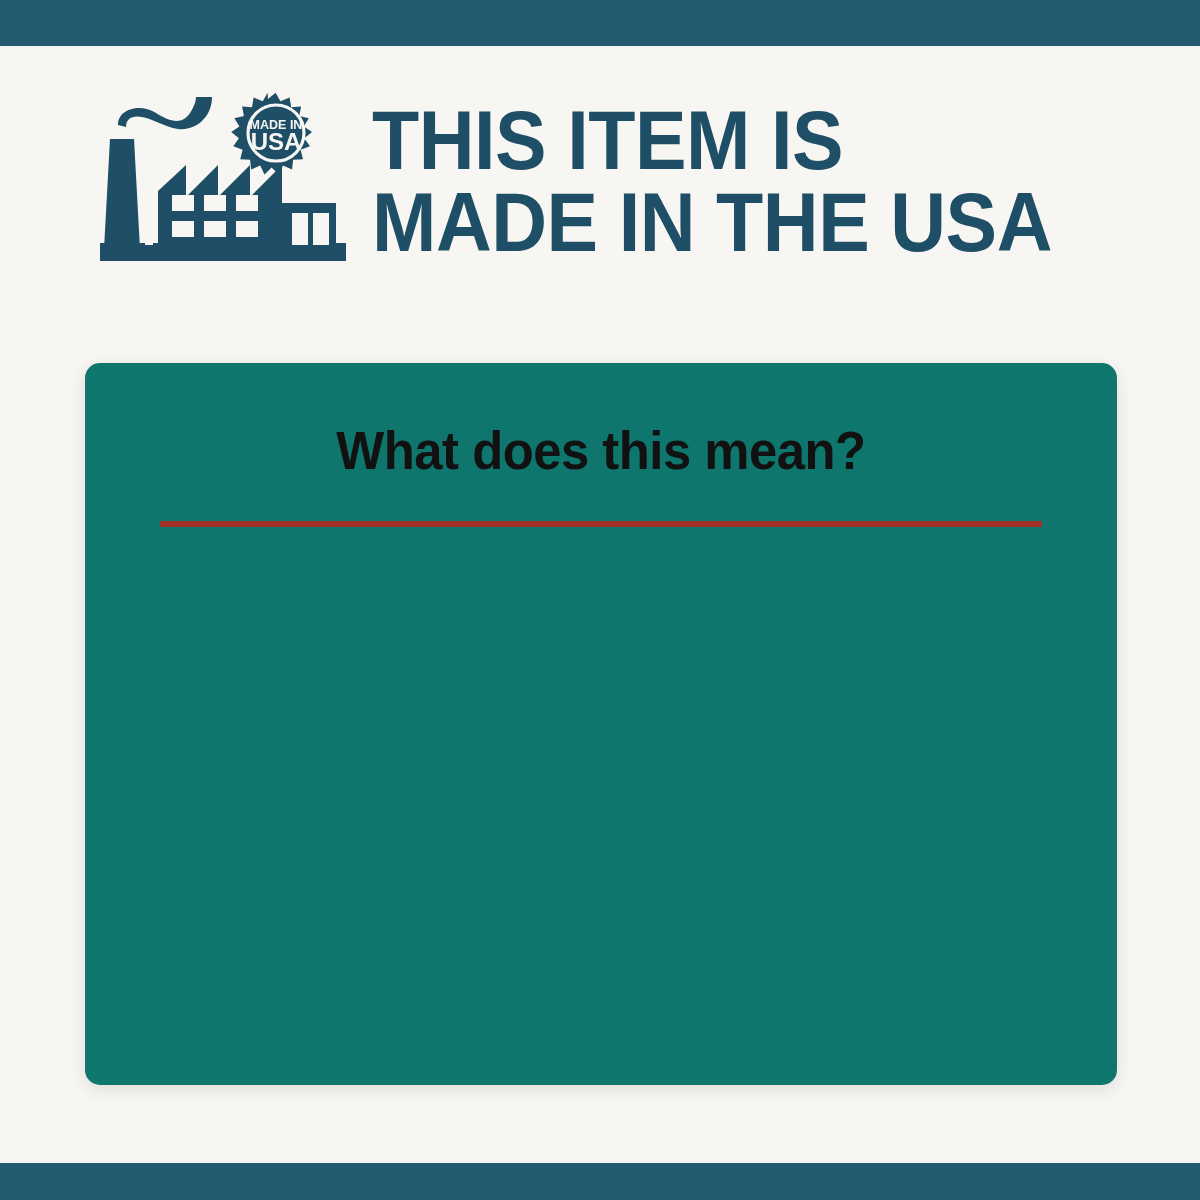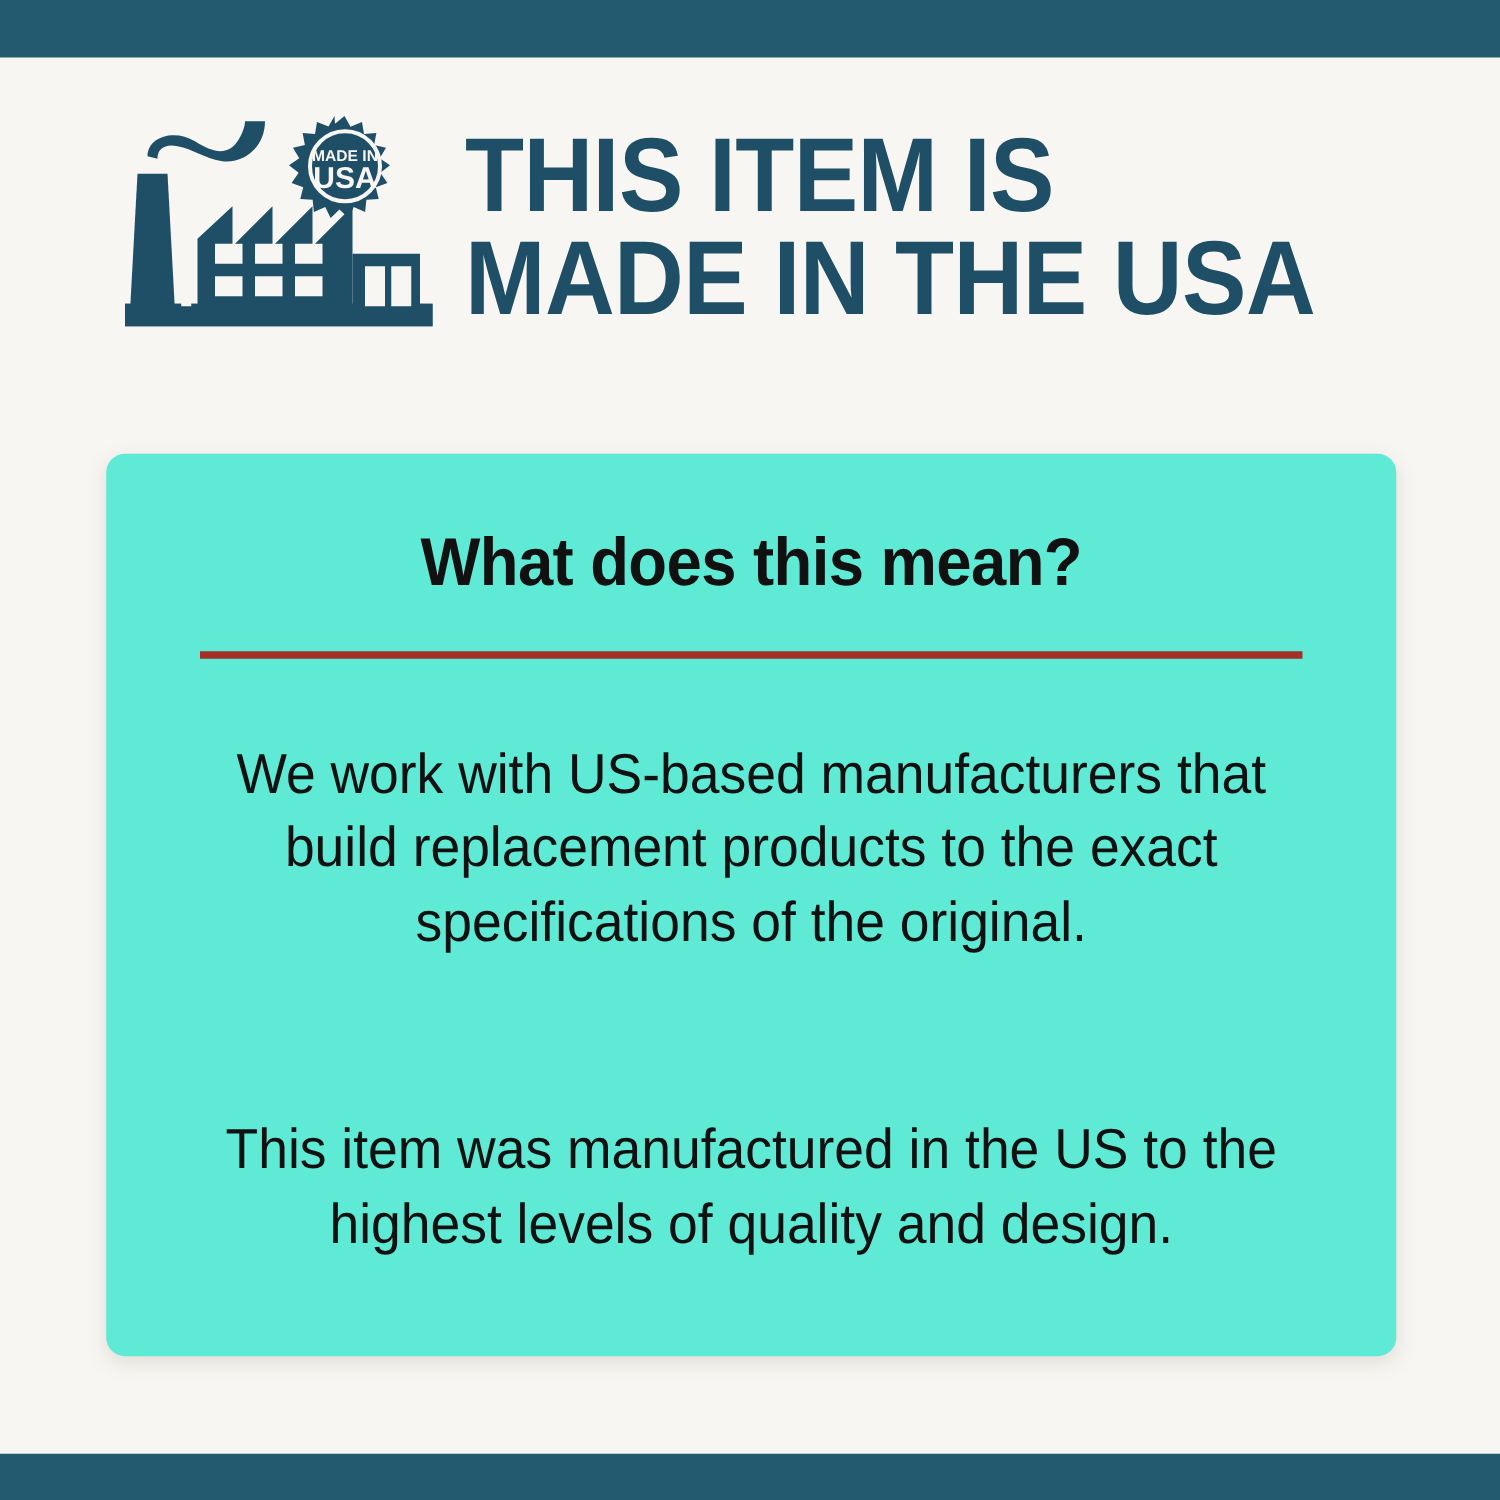--- a/index.html
+++ b/index.html
@@ -70,21 +70,21 @@
     display: block;
   }
 
   
   .card {
     position: absolute;
     left: 85px;
     top: 363px;
     width: 1032px;
     height: 722px;
-    background: #5eead4;
+    background: #0f766e;
     border-radius: 15px;
     box-shadow: 0 5px 16px rgba(120, 118, 112, 0.18);
     box-sizing: border-box;
   }
 
   .card-title {
     margin: 0;
     padding: 56px 0 0 0;
     text-align: center;
     color: #111111;
@@ -178,18 +178,14 @@
   </div>
 
 </div>
 
 <div class="card">
 
   <h2 class="card-title">What does this mean?</h2>
 
   <div class="divider"></div>
 
-  <div class="body-copy">
-    <p class="paragraph first">We work with US-based manufacturers that build replacement products to the exact specifications of the original.</p>
-    <p class="paragraph second">This item was manufactured in the US to the highest levels of quality and design.</p>
-  </div>
 
 </div>
 
 </body></html>

